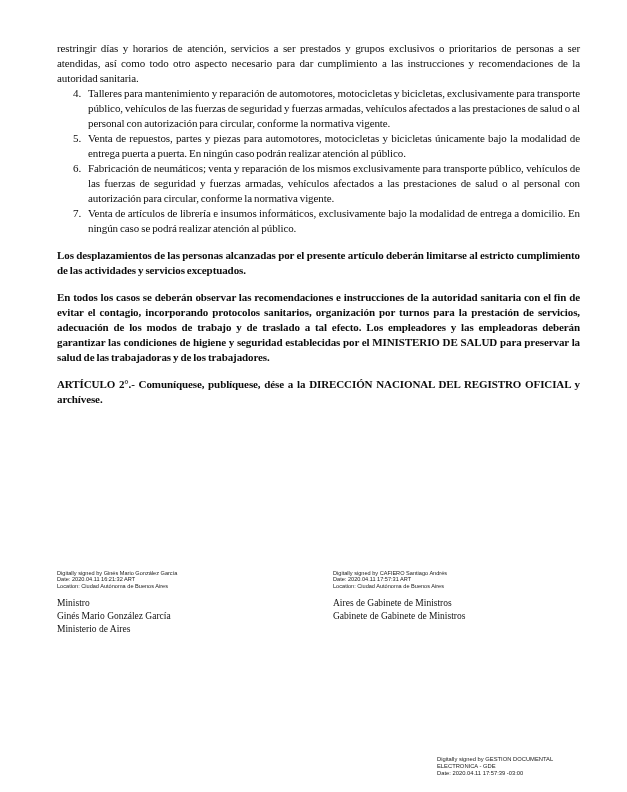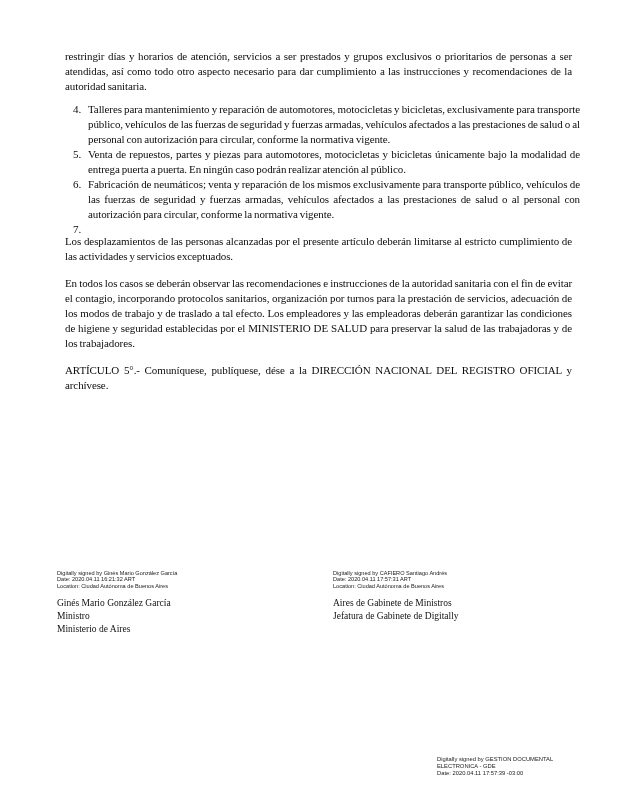--- a/index.html
+++ b/index.html
@@ -25,36 +25,37 @@
     left: 57px;
     top: 41px;
     width: 523px;
     font-size: 11px;
     line-height: 15px;
     text-align: justify;
     word-spacing: -0.6px;
     letter-spacing: -0.1px;
   }
   .content p {
-    margin: 8px;
+    margin: 0;
   }
   .cont-par {
     margin-left: 31px;
   }
   .olist .li {
     position: relative;
     padding-left: 31px;
   }
   .olist .num {
     position: absolute;
     left: 16px;
     top: 0;
   }
   .body-par {
     margin-top: 12px !important;
+    font-weight: bold;
   }
   .sig-block {
     position: absolute;
     top: 570px;
     width: 240px;
   }
   .sig-left  { left: 57px; }
   .sig-right { left: 333px; }
   .stamp-line {
     font-family: "Liberation Sans", sans-serif;
@@ -99,47 +100,48 @@
       <div class="li">
         <span class="num">5.</span>
         <span>Venta de repuestos, partes y piezas para automotores, motocicletas y bicicletas únicamente bajo la modalidad de entrega puerta a puerta. En ningún caso podrán realizar atención al público.</span>
       </div>
       <div class="li">
         <span class="num">6.</span>
         <span>Fabricación de neumáticos; venta y reparación de los mismos exclusivamente para transporte público, vehículos de las fuerzas de seguridad y fuerzas armadas, vehículos afectados a las prestaciones de salud o al personal con autorización para circular, conforme la normativa vigente.</span>
       </div>
       <div class="li">
         <span class="num">7.</span>
+        <span>Venta de artículos de librería e insumos informáticos, exclusivamente bajo la modalidad de entrega a domicilio. En ningún caso se podrá realizar atención al público.</span>
       </div>
     </div>
 
     <p class="body-par">Los desplazamientos de las personas alcanzadas por el presente artículo deberán limitarse al estricto cumplimiento de las actividades y servicios exceptuados.</p>
     <p class="body-par">En todos los casos se deberán observar las recomendaciones e instrucciones de la autoridad sanitaria con el fin de evitar el contagio, incorporando protocolos sanitarios, organización por turnos para la prestación de servicios, adecuación de los modos de trabajo y de traslado a tal efecto. Los empleadores y las empleadoras deberán garantizar las condiciones de higiene y seguridad establecidas por el MINISTERIO DE SALUD para preservar la salud de las trabajadoras y de los trabajadores.</p>
-    <p class="body-par">ARTÍCULO 5°.- Comuníquese, publíquese, dése a la DIRECCIÓN NACIONAL DEL REGISTRO OFICIAL y archívese.</p>
+    <p class="body-par">ARTÍCULO 2°.- Comuníquese, publíquese, dése a la DIRECCIÓN NACIONAL DEL REGISTRO OFICIAL y archívese.</p>
 
   </div>
 
   <div class="sig-block sig-left">
     <div class="stamp-line">Digitally signed by Ginés Mario González García</div>
     <div class="stamp-line">Date: 2020.04.11 16:21:32 ART</div>
     <div class="stamp-line">Location: Ciudad Autónoma de Buenos Aires</div>
     <div class="sig-name-lines">
+      <div>Ministro</div>
       <div>Ginés Mario González García</div>
-      <div>Ministro</div>
       <div>Ministerio de Aires</div>
     </div>
   </div>
 
   <div class="sig-block sig-right">
     <div class="stamp-line">Digitally signed by CAFIERO Santiago Andrés</div>
     <div class="stamp-line">Date: 2020.04.11 17:57:31 ART</div>
     <div class="stamp-line">Location: Ciudad Autónoma de Buenos Aires</div>
     <div class="sig-name-lines">
       <div>Aires de Gabinete de Ministros</div>
-      <div>Jefatura de Gabinete de Digitally</div>
+      <div>Gabinete de Gabinete de Ministros</div>
     </div>
   </div>
 
   <div class="gde-stamp">
     <div class="stamp-line">Digitally signed by GESTION DOCUMENTAL</div>
     <div class="stamp-line">ELECTRONICA - GDE</div>
     <div class="stamp-line">Date: 2020.04.11 17:57:39 -03:00</div>
   </div>
 
 </div>

